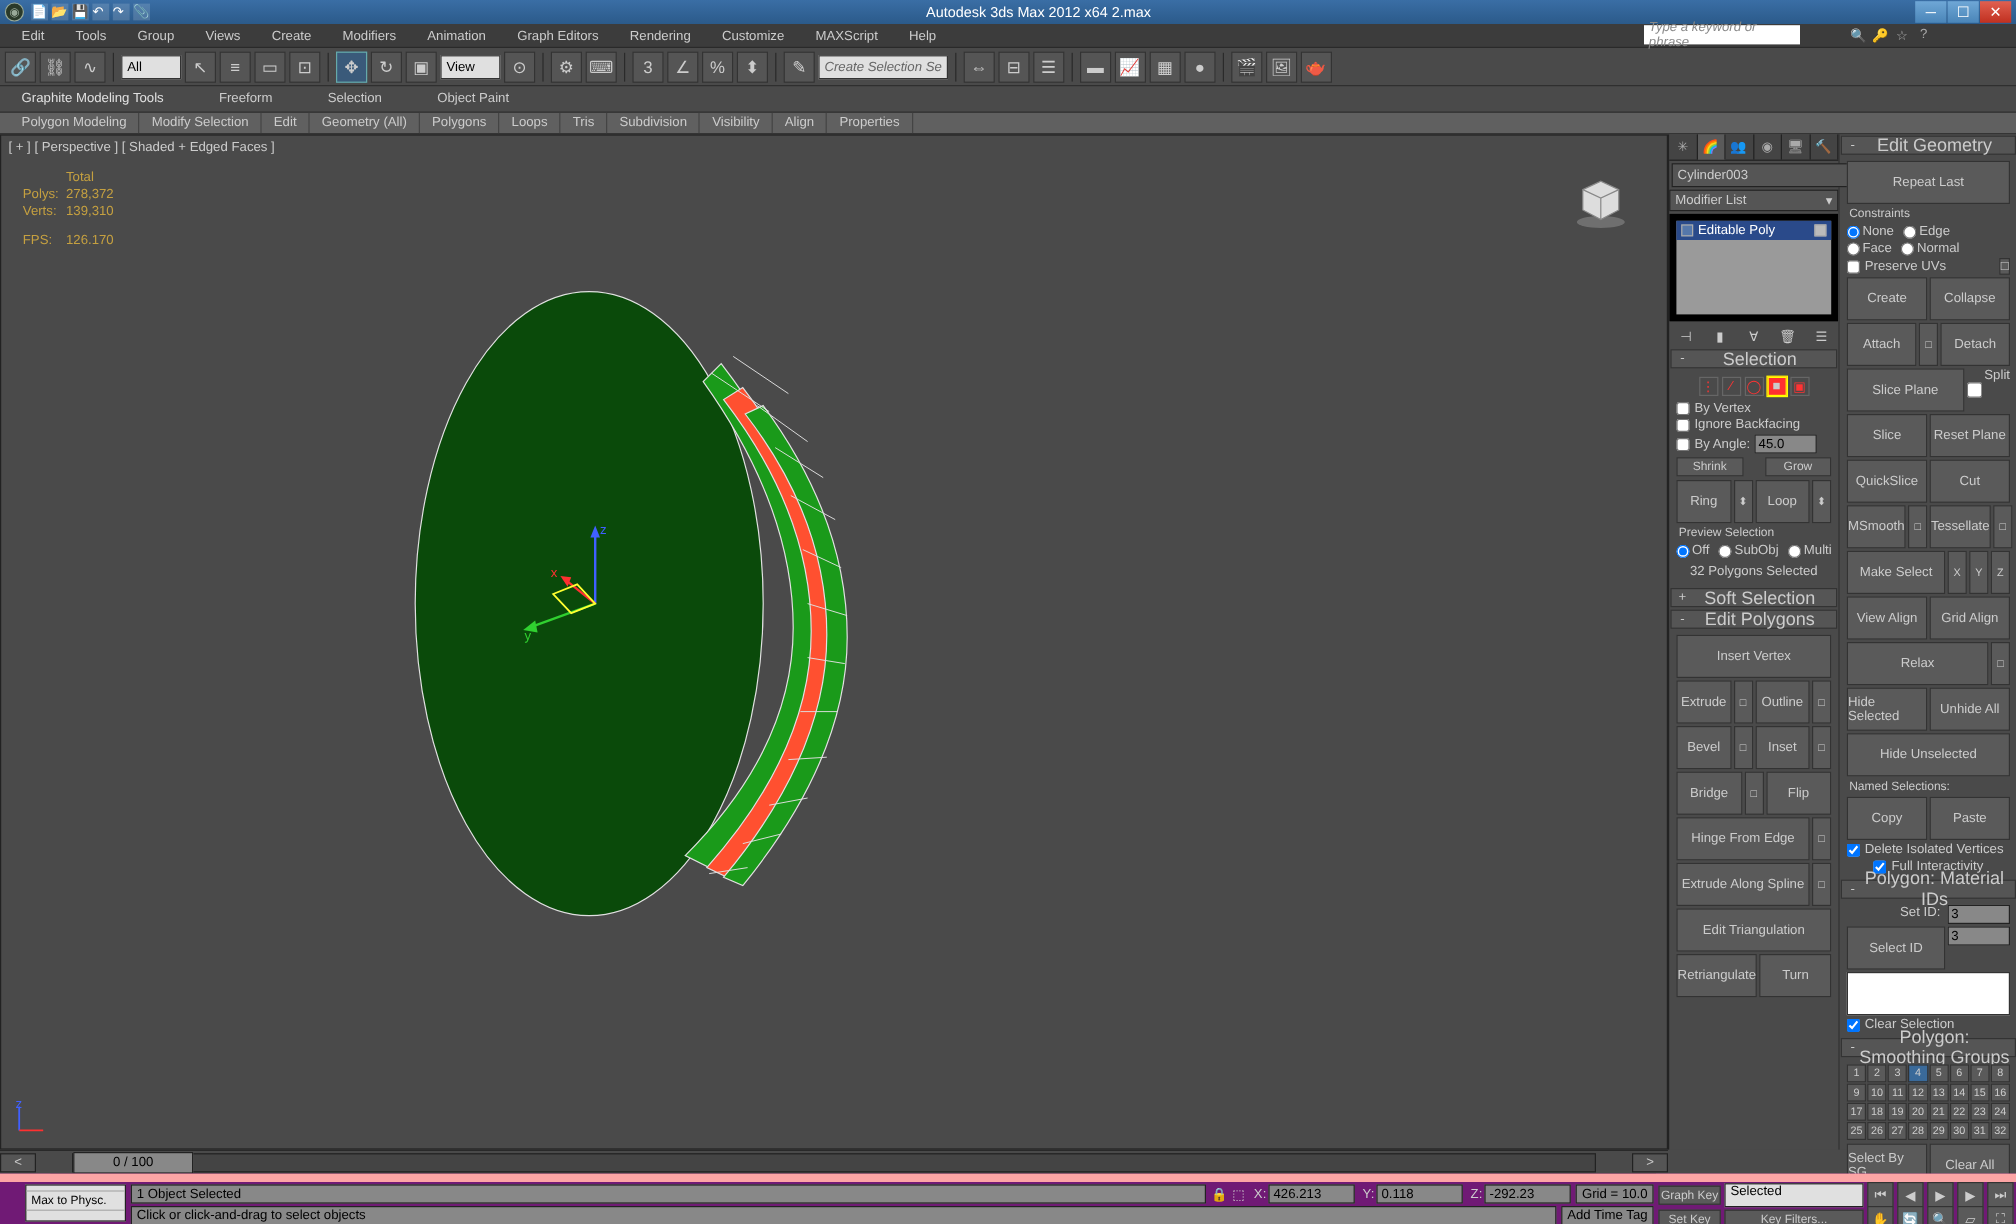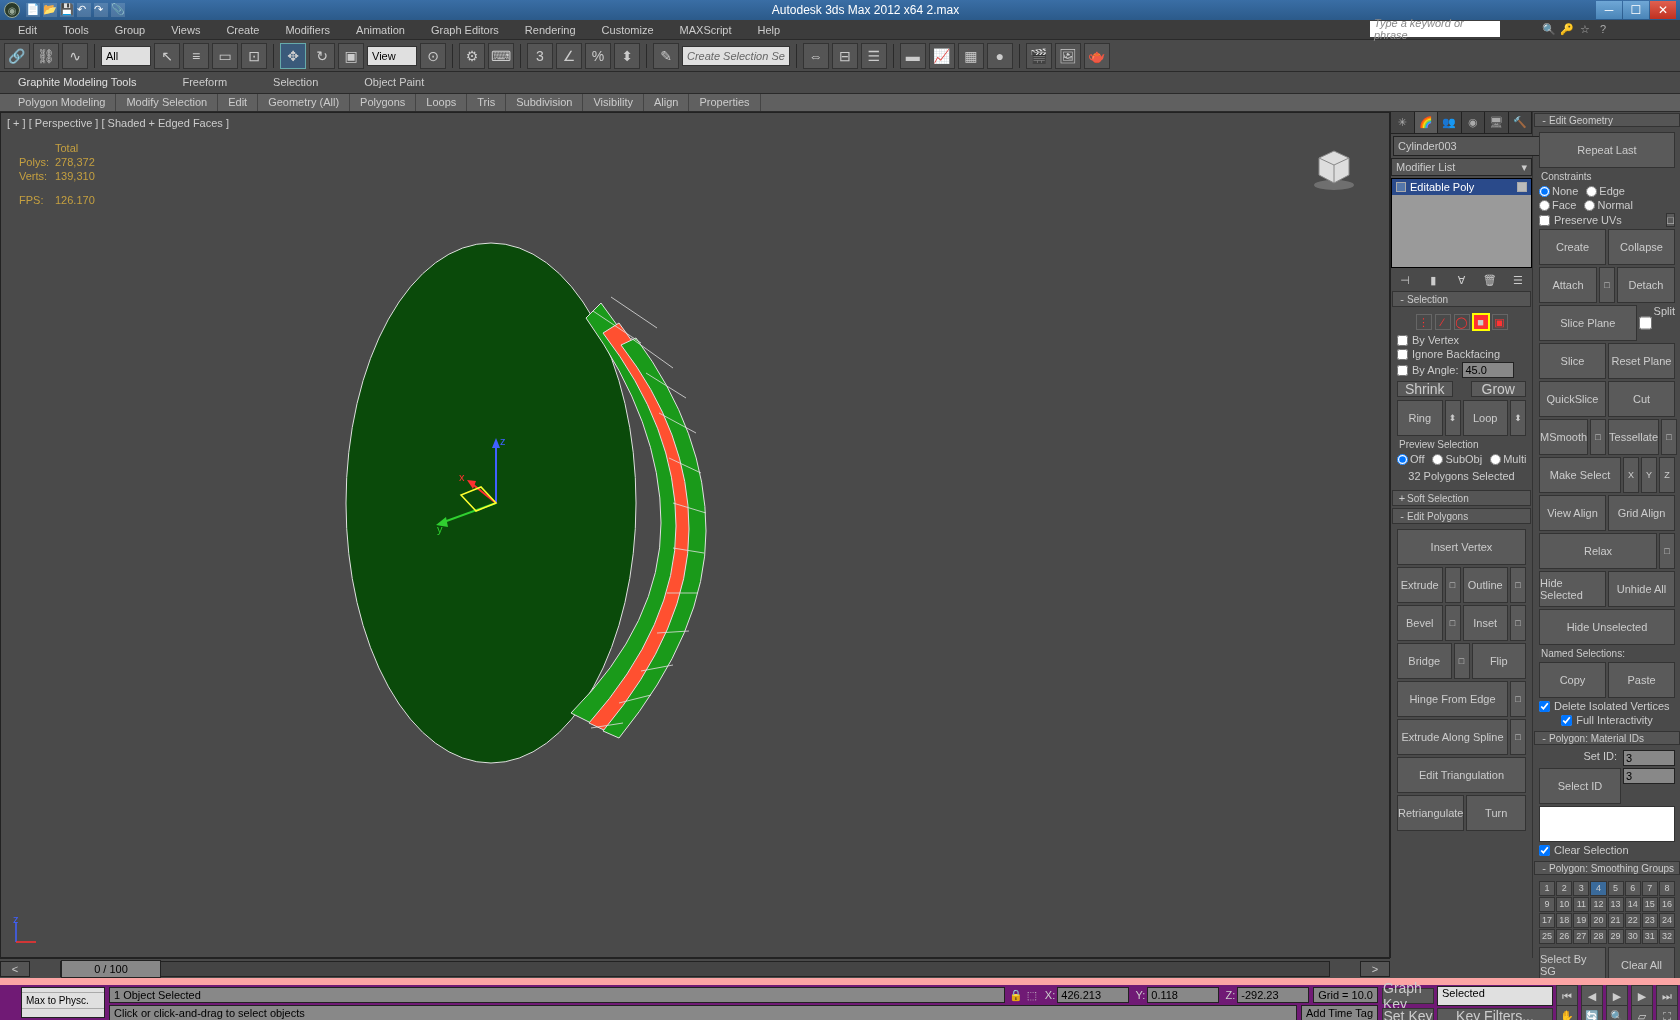--- a/index.html
+++ b/index.html
@@ -60,43 +60,43 @@
 .cmd-tabs { height: 22px; display: flex; background:#444; border-bottom:1px solid #222;}
 .cmd-tab { flex:1; display:flex; align-items:center; justify-content:center; color:#aaa; border-right:1px solid #222;}
 .cmd-tab.active { background:#5a5a5a;}
 
 .obj-name { display:flex; height:20px; margin:2px;}
 .obj-name input { flex:1; background:#555; border:1px solid #222; color:#ccc; padding:0 4px;}
 .obj-name .color-swatch { width:20px; background:#2a8a2a; border:1px solid #222;}
 
 .rollout-header { display:flex; align-items:center; height:16px; background:#555; border:1px solid #333; color:#ccc; margin:1px; padding:0 4px;}
 .rollout-header .toggle { width:10px; text-align:center;}
-.rollout-header .title { flex:1; font-size:10px;}
+.rollout-header .title { flex:1; text-align:center; font-size:15px;}
 
 .rollout-body { padding: 3px 4px; }
 
 .modifier-dropdown { width:100%; height:18px; background:#555; border:1px solid #222; color:#ccc; padding:0 4px; display:flex; align-items:center; justify-content:space-between;}
-.modifier-stack { height:90px; background:#9a9a9a; border:1px solid #000000; margin:2px 0;}
+.modifier-stack { height:90px; background:#9a9a9a; border:6px solid #000000; margin:2px 0;}
 .modifier-stack .mod-item { padding:2px 4px; background:#2a4a8a; color:#fff; display:flex; align-items:center; gap:4px;}
 .modifier-stack .mod-item .box { width:10px; height:10px; border:1px solid #aaa; background:#5577aa;}
 .stack-controls { display:flex; justify-content:space-around; height:20px; align-items:center;}
 .stack-controls span { width:16px; height:16px; display:flex; align-items:center; justify-content:center; color:#ccc;}
 
 .sel-icons { display:flex; gap:3px; justify-content:center; padding:3px;}
 .sel-icon { width:16px; height:16px; border:1px solid #666; display:flex; align-items:center; justify-content:center;}
 .sel-icon.poly { background:#ff3030; border-color:#ffff00; box-shadow: 0 0 0 1px #ffff00;}
 
 .check-row { display:flex; align-items:center; gap:4px; padding:1px 2px;}
 .check-row input { width:11px; height:11px;}
 .spin-input { width:52px; height:16px; background:#888; border:1px solid #222; color:#000; padding:0 2px; display:inline-flex; align-items:center;}
 
 .btn-pair { display:flex; gap:18px; padding:2px;}
 .btn-pair .pbtn { flex:1; text-align:center; padding:2px 0;}
 .pbtn { background:#5a5a5a; border:1px solid #333; color:#ccc; display:flex; align-items:center; justify-content:center; }
-.pbtn.small { height:16px; font-size:14px;}
+.pbtn.small { height:16px; font-size:10px;}
 .pbtn-row { display:flex; gap:2px; padding:1px 2px;}
 .pbtn-row .pbtn { flex:1; height:36px;}
 .pbtn-row .opt { width:16px; flex:none; font-size:9px;}
 
 .radio-row { display:flex; align-items:center; gap:2px; padding:1px 2px;}
 .radio-row input { width:11px; height:11px;}
 .radio-row label { margin-right:6px;}
 
 .sg-grid { display:grid; grid-template-columns: repeat(8, 1fr); gap:1px; padding:2px;}
 .sg-grid .sg { background:#5a5a5a; border:1px solid #333; text-align:center; font-size:9px; height:15px; line-height:13px;}

